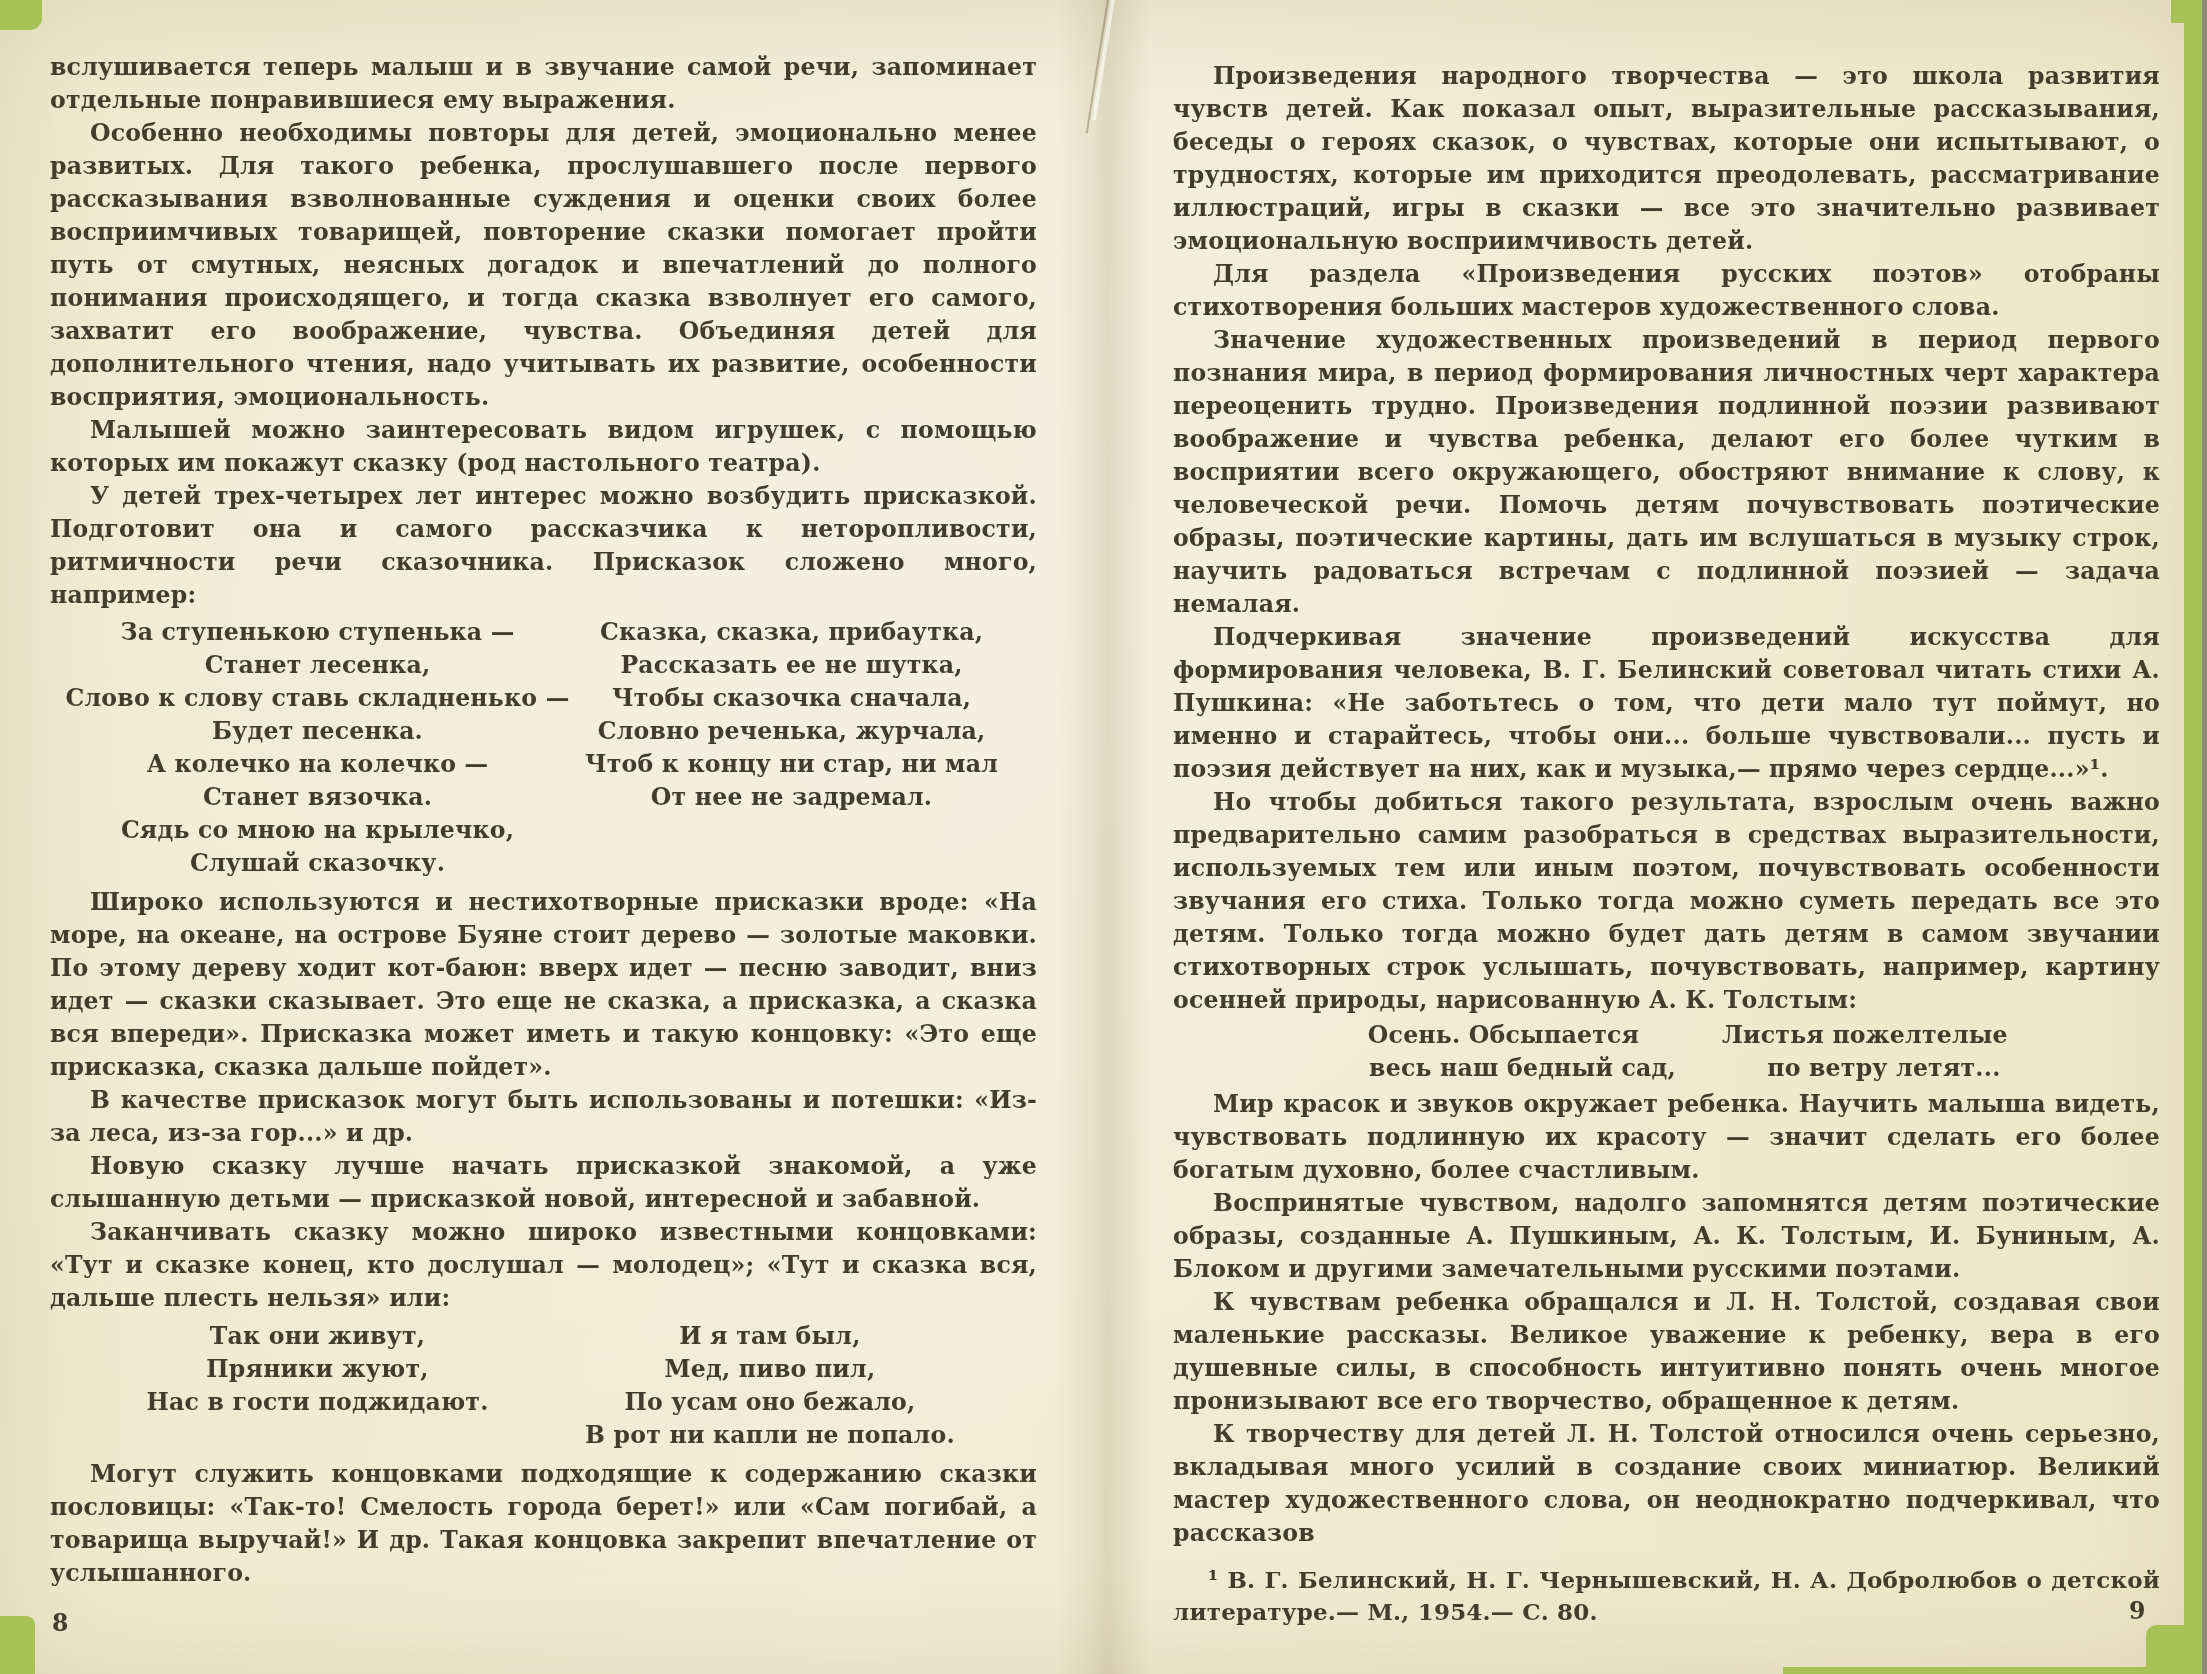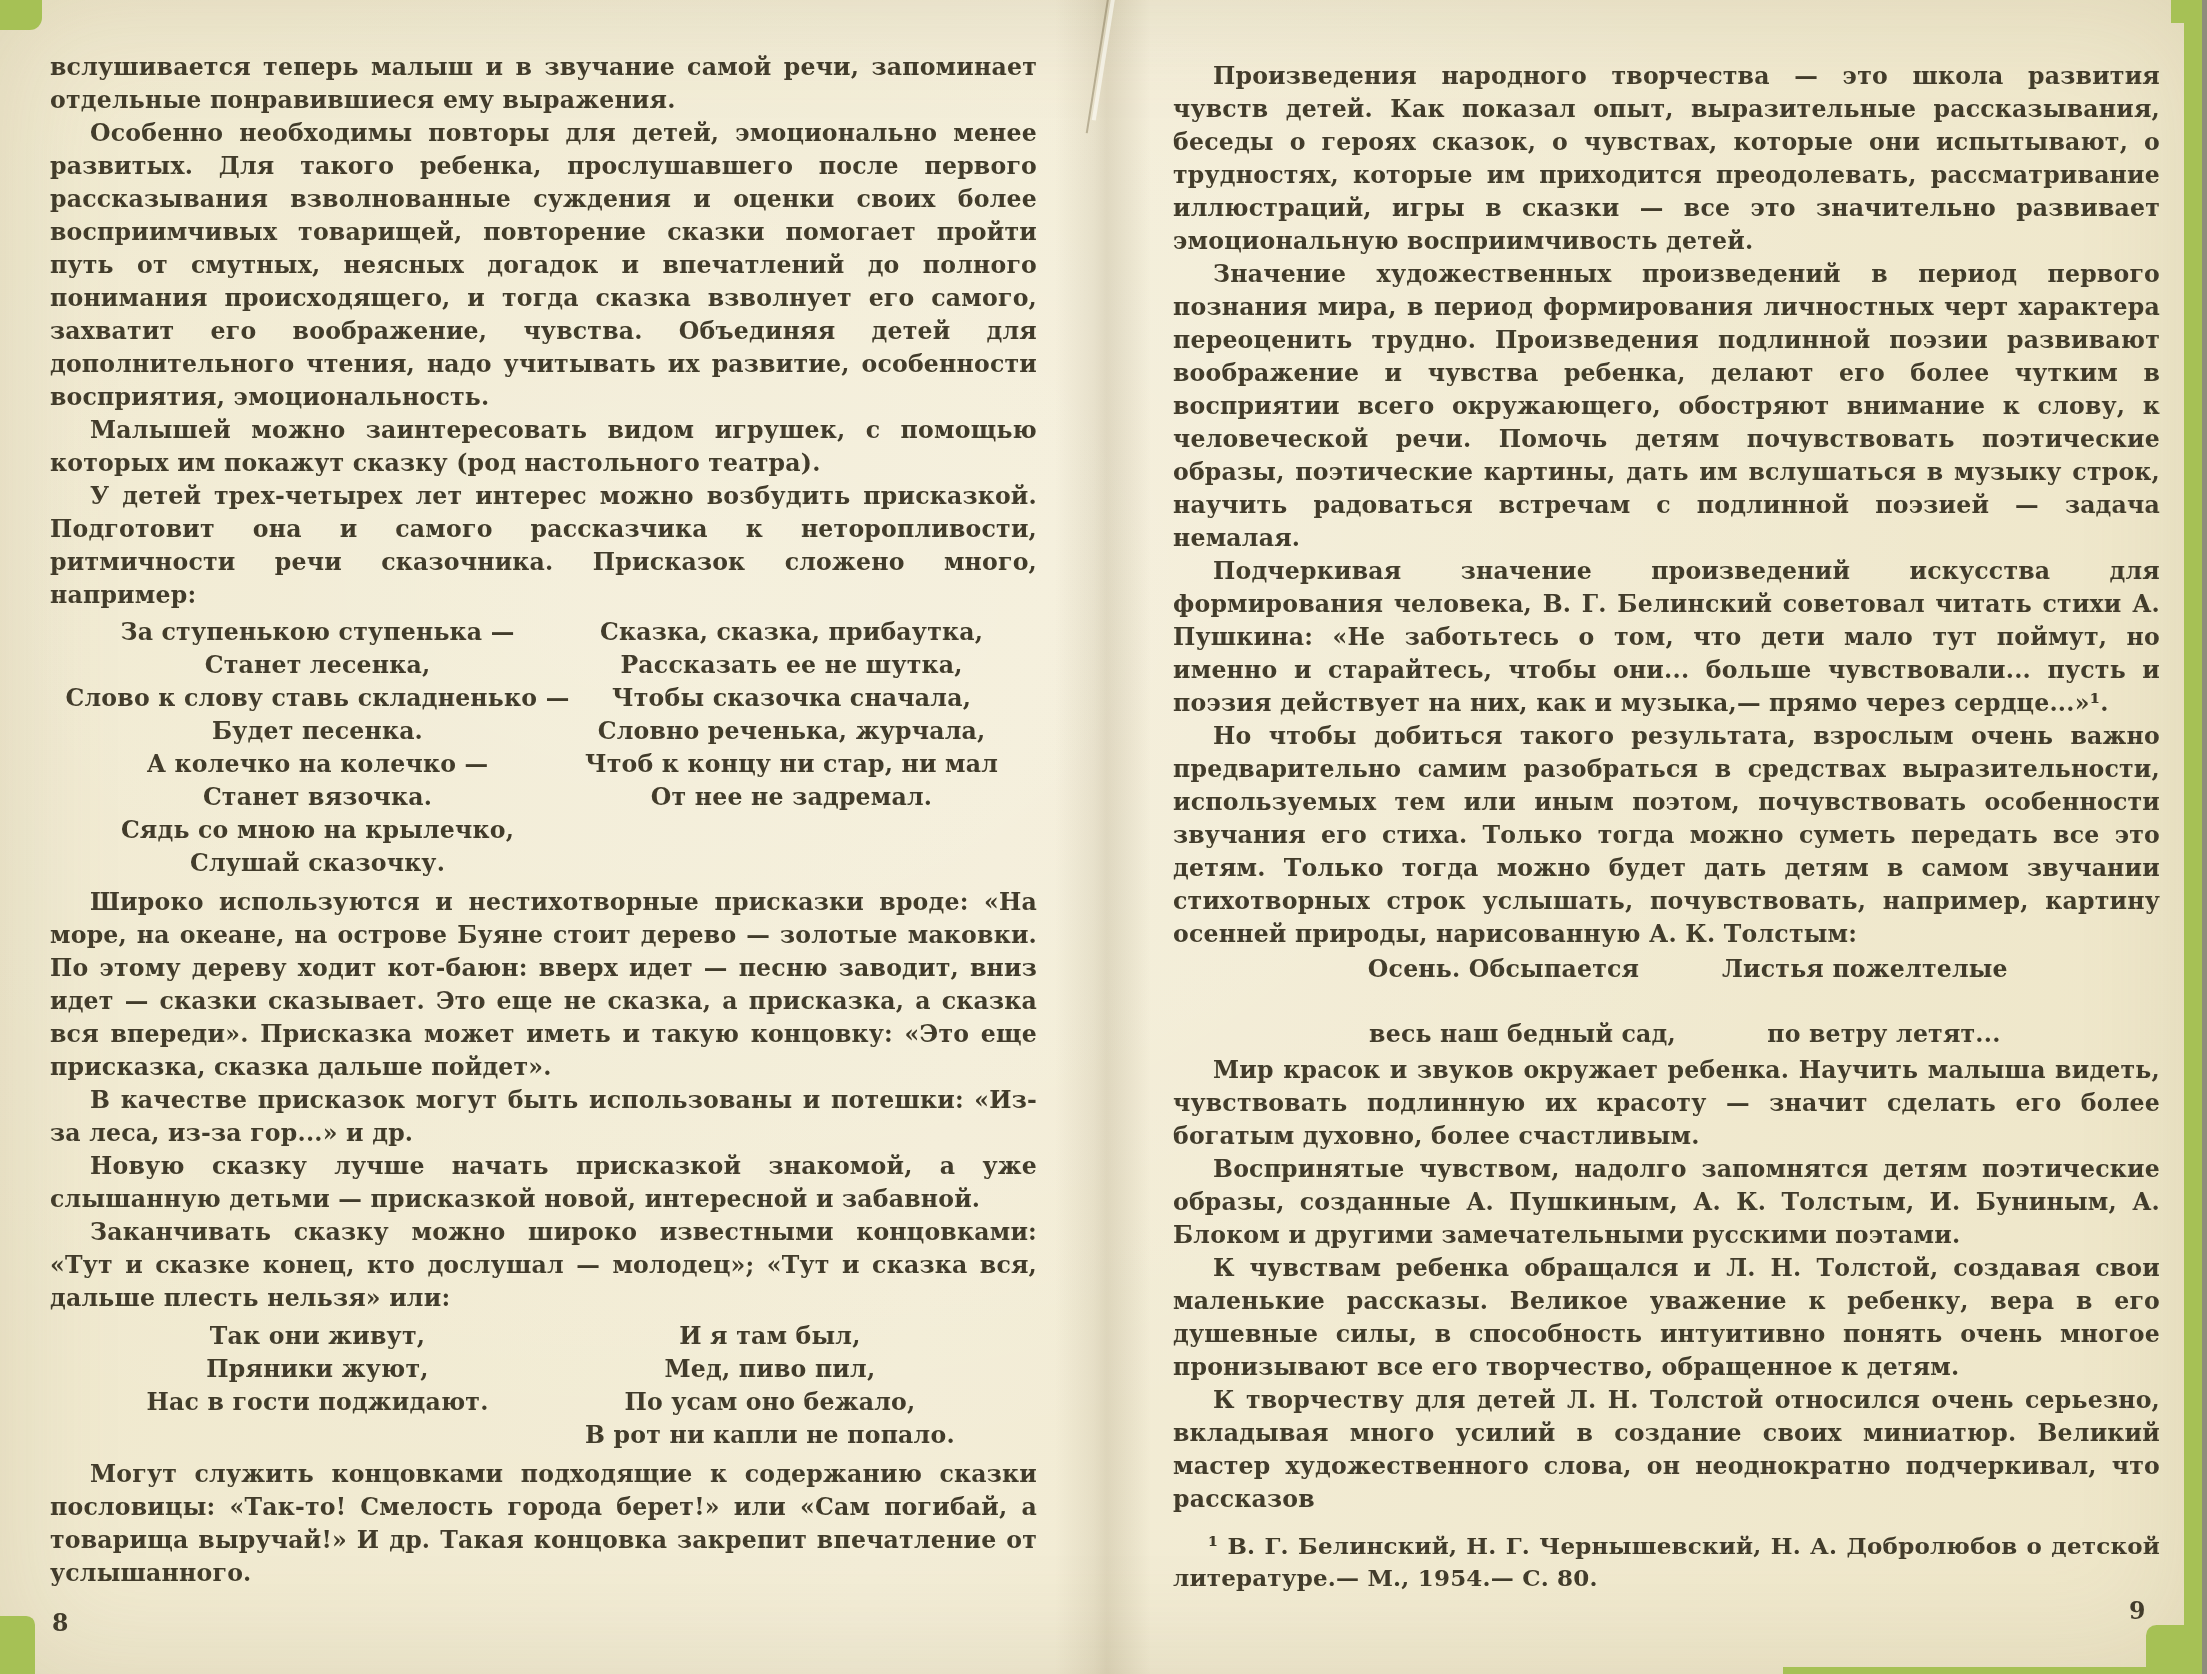--- a/index.html
+++ b/index.html
@@ -70,21 +70,21 @@
   .para { margin: 0; text-indent: 40px; }
   .para.no-indent { text-indent: 0; }
 
   .verse { display: flex; margin: 4.4px 0 6.1px 0; text-align: center; }
   .verse-col { flex: 0 0 auto; }
   .col-a { width: 535px; }
   .vline { white-space: nowrap; }
 
   .verse-osen { padding-left: 112px; margin: 1.7px 0 3.5px 0; }
   .verse-osen .col-a { width: 437px; }
-  .vindent { padding-left: 38px; margin-top: 32px; }
+  .vindent { padding-left: 38px; }
 
   .footnote {
     margin: 14px 0 0 0;
     font-size: 23px;
     line-height: 32px;
     text-indent: 35px;
     text-align: justify;
   }
 
   .page-num {
@@ -156,20 +156,21 @@
         <div class="vline">По усам оно бежало,</div>
         <div class="vline">В рот ни капли не попало.</div>
       </div>
     </div>
 
     <p class="para">Могут служить концовками подходящие к содержанию сказки пословицы: «Так-то! Смелость города берет!» или «Сам погибай, а товарища выручай!» И др. Такая концовка закрепит впечатление от услышанного.</p>
   </section>
 
   <section class="page page-right">
     <p class="para">Произведения народного творчества — это школа развития чувств детей. Как показал опыт, выразительные рассказывания, беседы о героях сказок, о чувствах, которые они испытывают, о трудностях, которые им приходится преодолевать, рассматривание иллюстраций, игры в сказки — все это значительно развивает эмоциональную восприимчивость детей.</p>
+    <p class="para">Для раздела «Произведения русских поэтов» отобраны стихотворения больших мастеров художественного слова.</p>
     <p class="para">Значение художественных произведений в период первого познания мира, в период формирования личностных черт характера переоценить трудно. Произведения подлинной поэзии развивают воображение и чувства ребенка, делают его более чутким в восприятии всего окружающего, обостряют внимание к слову, к человеческой речи. Помочь детям почувствовать поэтические образы, поэтические картины, дать им вслушаться в музыку строк, научить радоваться встречам с подлинной поэзией — задача немалая.</p>
     <p class="para">Подчеркивая значение произведений искусства для формирования человека, В. Г. Белинский советовал читать стихи А. Пушкина: «Не заботьтесь о том, что дети мало тут поймут, но именно и старайтесь, чтобы они... больше чувствовали... пусть и поэзия действует на них, как и музыка,— прямо через сердце...»¹.</p>
     <p class="para">Но чтобы добиться такого результата, взрослым очень важно предварительно самим разобраться в средствах выразительности, используемых тем или иным поэтом, почувствовать особенности звучания его стиха. Только тогда можно суметь передать все это детям. Только тогда можно будет дать детям в самом звучании стихотворных строк услышать, почувствовать, например, картину осенней природы, нарисованную А. К. Толстым:</p>
 
     <div class="verse verse-osen">
       <div class="verse-col col-a">
         <div class="vline">Осень. Обсыпается</div>
         <div class="vline vindent">весь наш бедный сад,</div>
       </div>
       <div class="verse-col">

